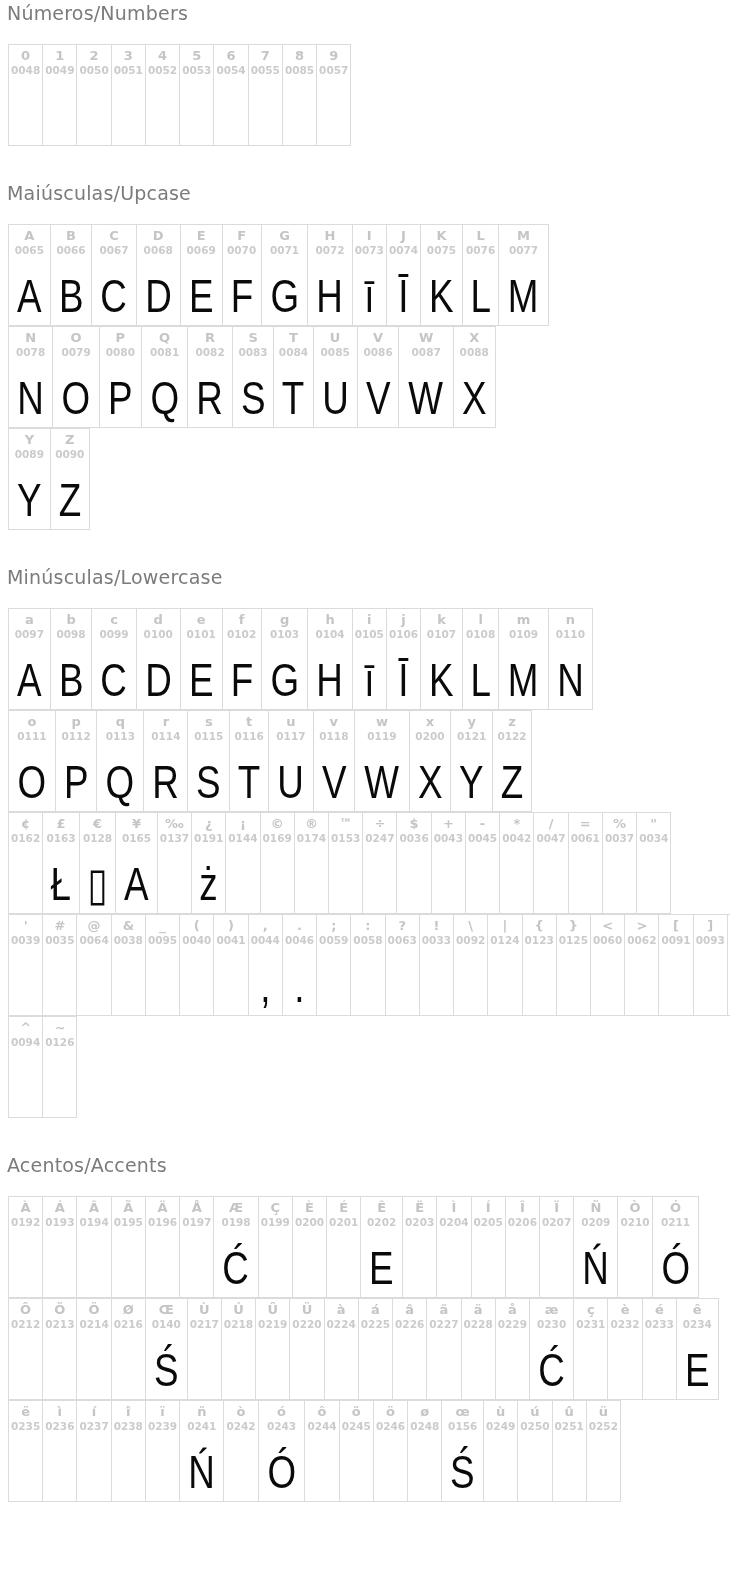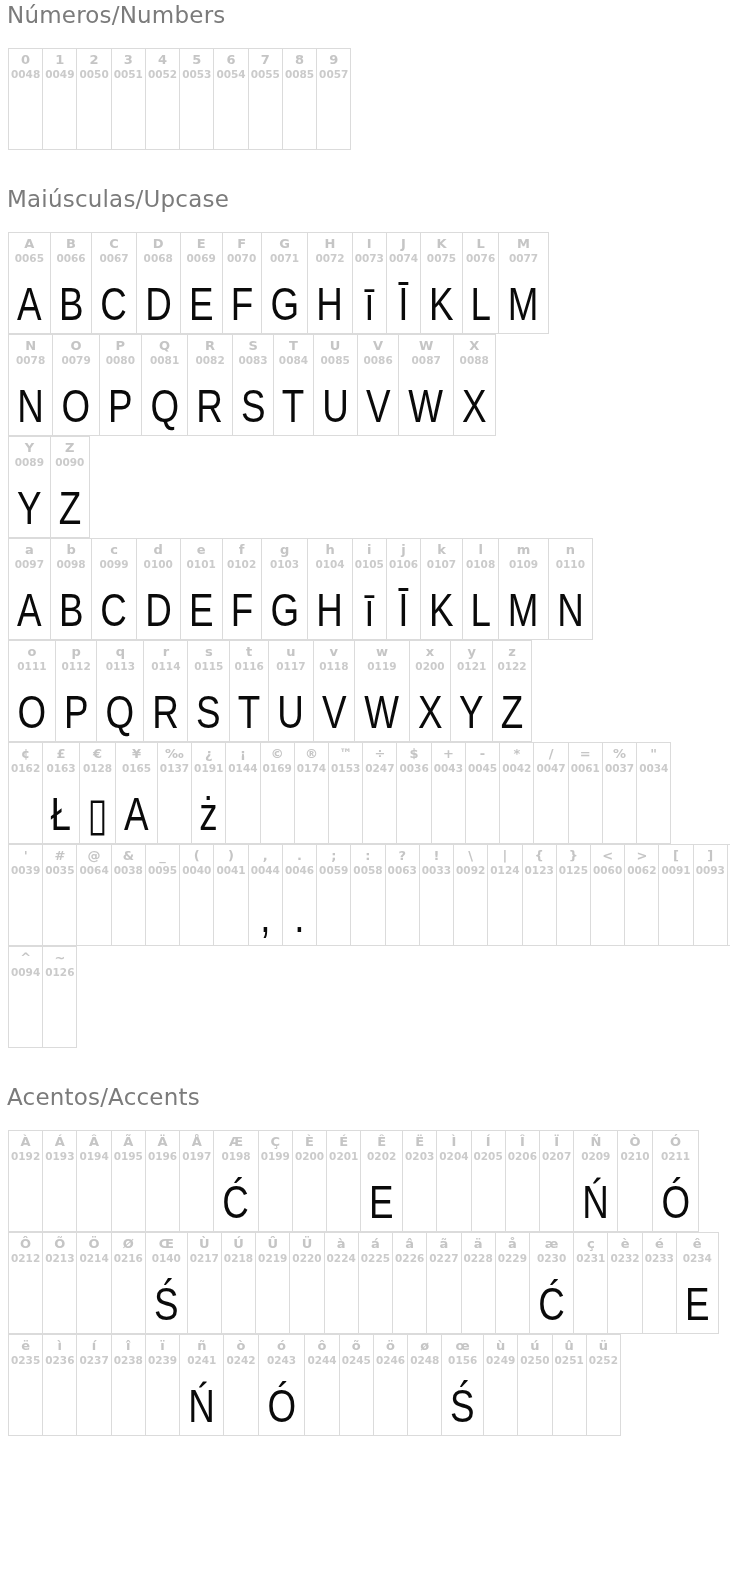--- a/index.html
+++ b/index.html
@@ -1,20 +1,20 @@
 <!DOCTYPE html>
 <html style="--title: #7b7b7b; --cell_border: #dbdbdb; --label: #c5c5c5; --code: #cbcbcb; --glyph: #0a0a0a;"><head>
 <meta charset="utf-8">
 <style>
   html,body{margin:0;padding:0;background:#fff;}
   body{width:730px;min-height:1587px;font-family:"DejaVu Sans",sans-serif;overflow-x:hidden;}
   .wrap{padding-top:2px;}
   .section-title{
     font-family:"DejaVu Sans","Liberation Sans",sans-serif;
-    font-size:23px;font-weight:400;color:var(--title,#7b7b7b);
+    font-size:19px;font-weight:400;color:var(--title,#7b7b7b);
     margin:36px 0 20px 7px;letter-spacing:.2px;
   }
   .section:first-child .section-title{margin-top:0;}
   .grow{
     display:flex;width:max-content;margin-left:8px;
     border:1px solid var(--cell_border,#dbdbdb);
     background:#fff;
   }
   .cell{
     display:flex;flex-direction:column;align-items:center;
@@ -229,20 +229,21 @@
           <div class="glyph">Y</div>
         </div>
         <div class="cell">
           <div class="char">Z</div>
           <div class="code">0090</div>
           <div class="glyph">Z</div>
         </div>
       </div>
     </section>
     <section class="section">
+      <h2 class="section-title">Minúsculas/Lowercase</h2>
       <div class="grow">
         <div class="cell">
           <div class="char">a</div>
           <div class="code">0097</div>
           <div class="glyph">A</div>
         </div>
         <div class="cell">
           <div class="char">b</div>
           <div class="code">0098</div>
           <div class="glyph">B</div>

